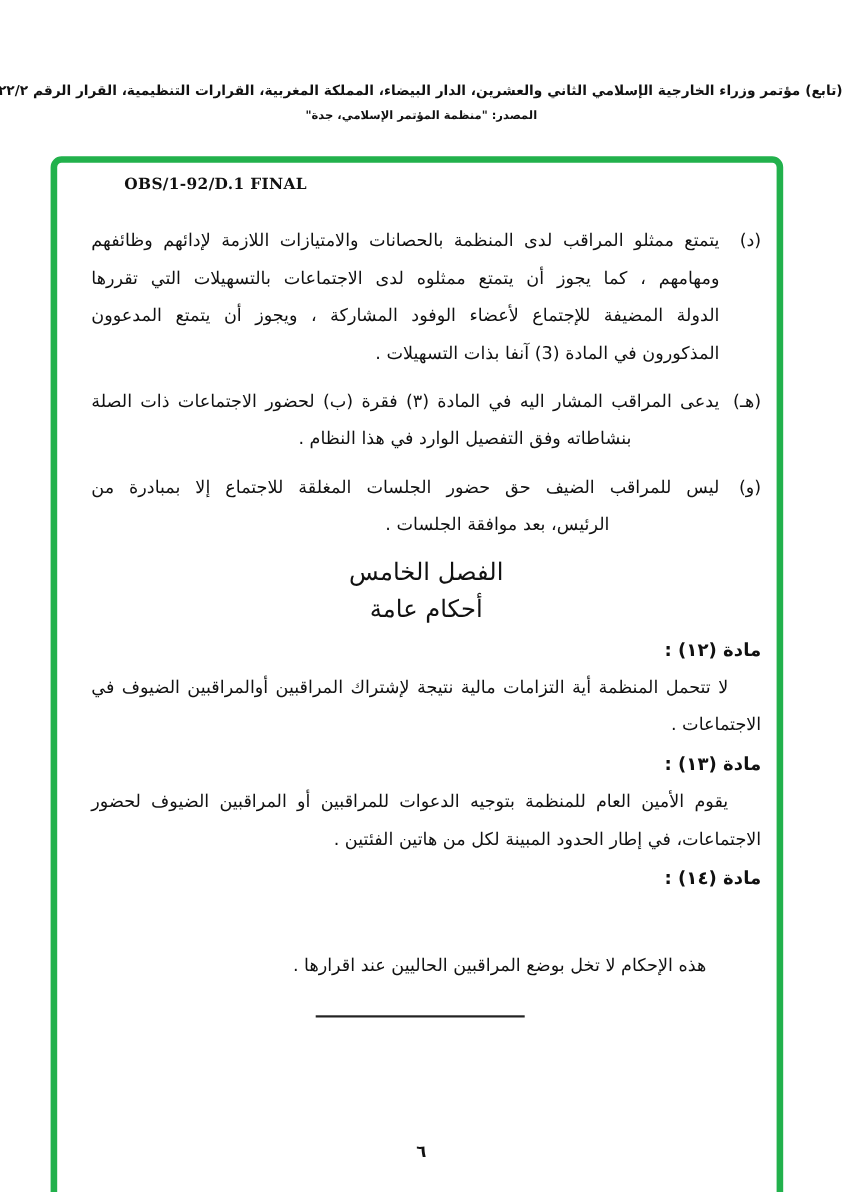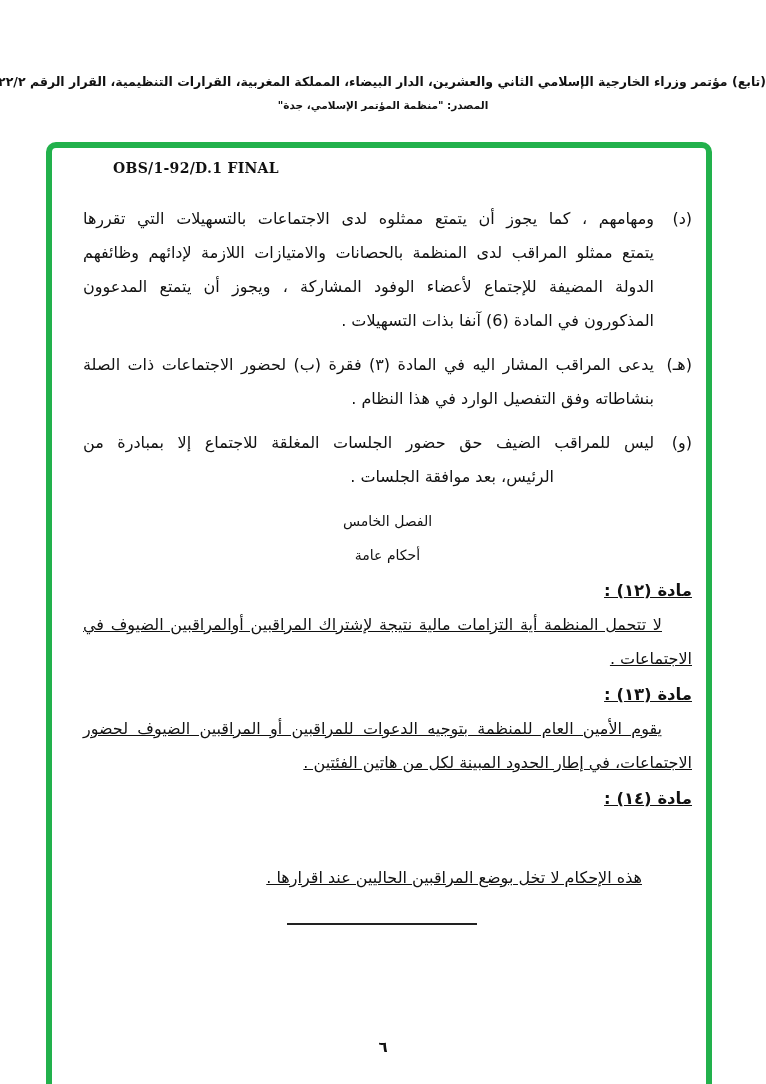--- a/index.html
+++ b/index.html
@@ -64,23 +64,23 @@
   .doc-line {
     text-align: justify;
     text-align-last: justify;
   }
   .doc-line.last-line {
     text-align: right;
     text-align-last: right;
   }
   .heading {
     text-align: center;
-    font-size: 14px;
+    font-size: 22px;
   }
-  .article { margin-top: 2px; text-decoration: underline; }
+  .article { margin-top: 2px; }
   .article-title {
     font-weight: bold;
     font-size: 16.5px;
   }
   .divider {
     width: 190px;
     height: 0;
     border-top: 2px solid #222222;
     margin: 28px auto 0 auto;
     transform: translateX(-6px);
@@ -104,31 +104,31 @@
     <div class="header-line1">(تابع) مؤتمر وزراء الخارجية الإسلامي الثاني والعشرين، الدار البيضاء، المملكة المغربية، القرارات التنظيمية، القرار الرقم ٢٢/٢- أت</div>
     <div class="header-line2">المصدر:  "منظمة المؤتمر الإسلامي، جدة"</div>
   </div>
 
   <div class="green-box">
     <div class="doc-ref">OBS/1-92/D.1 FINAL</div>
     <div class="doc-body">
         <div class="list-item">
           <div class="list-marker">(د)</div>
           <div class="list-lines">
+            <div class="doc-line">يتمتع ممثلو المراقب لدى المنظمة بالحصانات والامتيازات اللازمة لإدائهم وظائفهم</div>
             <div class="doc-line">ومهامهم ، كما يجوز أن يتمتع ممثلوه لدى الاجتماعات بالتسهيلات التي تقررها</div>
-            <div class="doc-line">يتمتع ممثلو المراقب لدى المنظمة بالحصانات والامتيازات اللازمة لإدائهم وظائفهم</div>
             <div class="doc-line">الدولة المضيفة للإجتماع لأعضاء الوفود المشاركة ، ويجوز أن يتمتع المدعوون</div>
-            <div class="doc-line last-line">المذكورون في المادة (6) آنفا بذات التسهيلات .</div>
+            <div class="doc-line last-line">المذكورون في المادة (3) آنفا بذات التسهيلات .</div>
           </div>
         </div>
         <div class="list-item">
           <div class="list-marker">(هـ)</div>
           <div class="list-lines">
             <div class="doc-line">يدعى المراقب المشار اليه في المادة (٣) فقرة (ب) لحضور الاجتماعات ذات الصلة</div>
-            <div class="doc-line last-line" style="">بنشاطاته وفق التفصيل الوارد في هذا النظام .</div>
+            <div class="doc-line last-line" style="margin-right: 80px;">بنشاطاته وفق التفصيل الوارد في هذا النظام .</div>
           </div>
         </div>
         <div class="list-item">
           <div class="list-marker">(و)</div>
           <div class="list-lines">
             <div class="doc-line">ليس للمراقب الضيف حق حضور الجلسات المغلقة للاجتماع إلا بمبادرة من</div>
             <div class="doc-line last-line" style="margin-right: 100px;">الرئيس، بعد موافقة الجلسات .</div>
           </div>
         </div>
         <div class="heading">الفصل الخامس</div>

